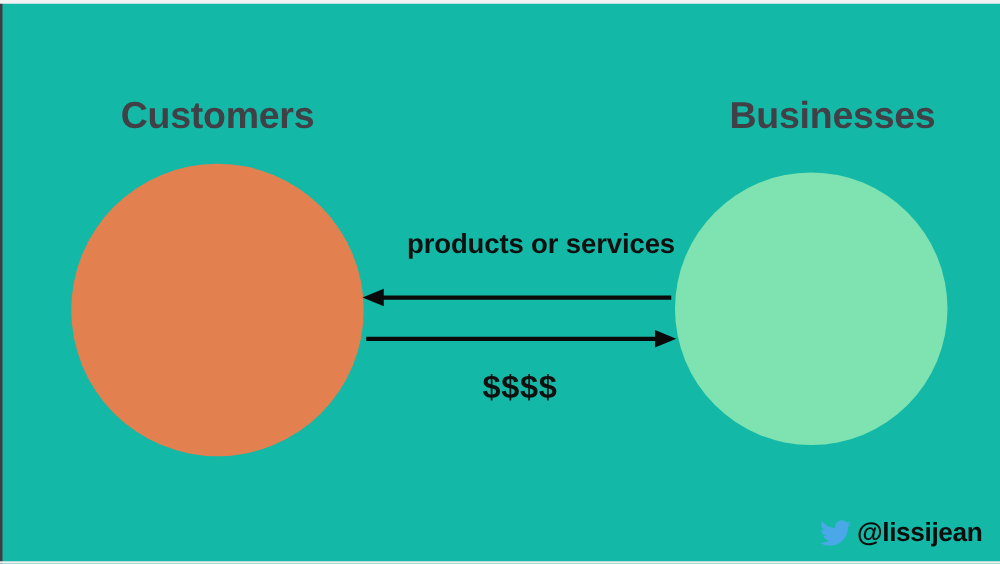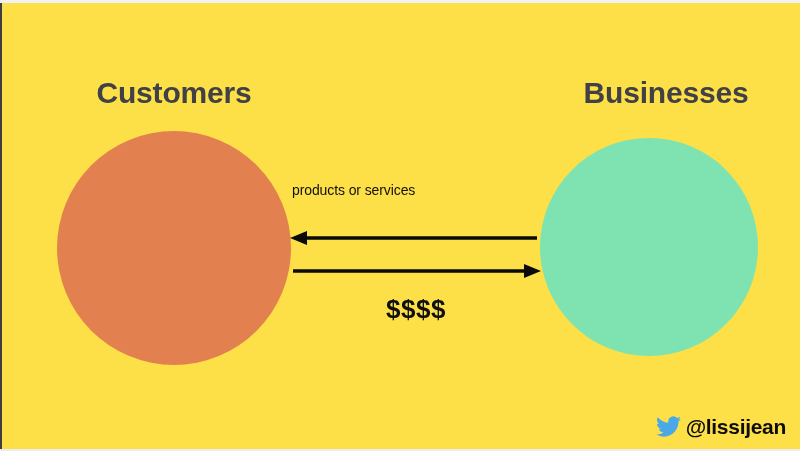--- a/index.html
+++ b/index.html
@@ -8,21 +8,21 @@
     background: #ffffff;
   }
   body {
     font-family: "Liberation Sans", sans-serif;
   }
 
   .slide {
     position: relative;
     width: 800px;
     height: 451px;
-    background: #fde047;
+    background: #14b8a6;
     overflow: hidden;
     box-sizing: border-box;
   }
 
   
   .edge-left {
     position: absolute;
     left: 0; top: 0;
     width: 2px; height: 451px;
     background: #3d3d42;
@@ -85,23 +85,23 @@
   
   .flow-label {
     position: absolute;
     white-space: nowrap;
     color: #101010;
   }
   .flow-label.top {
     left: 292px;
     width: 248px;
     top: 182px;
-    text-align: left;
-    font-size: 14px;
-    font-weight: 400;
+    text-align: right;
+    font-size: 22px;
+    font-weight: 700;
     letter-spacing: -0.1px;
   }
   .flow-label.bottom {
     left: 292px;
     width: 248px;
     top: 294px;
     text-align: center;
     font-size: 26px;
     font-weight: 700;
     letter-spacing: 0.5px;

